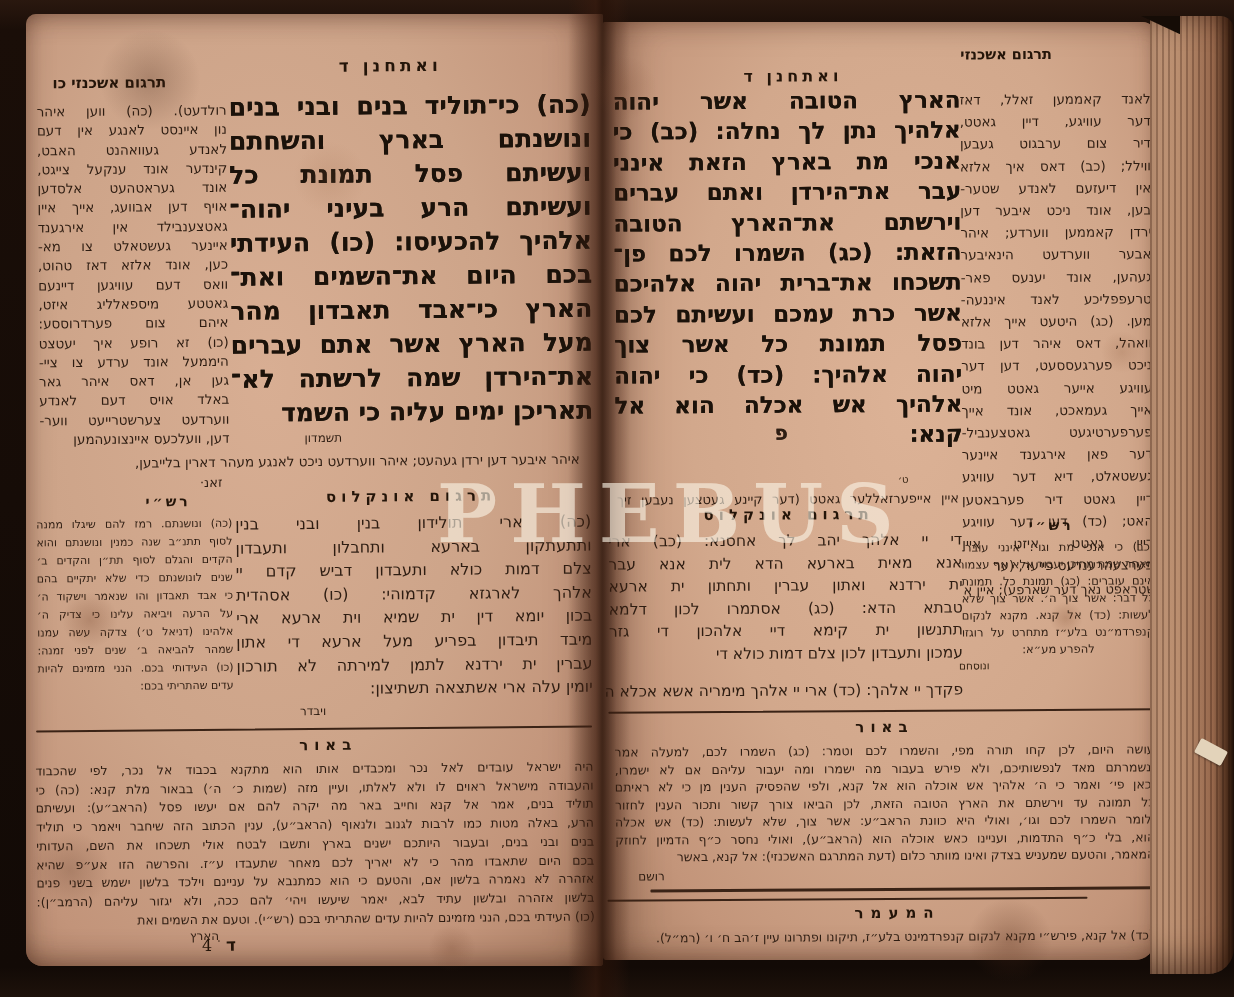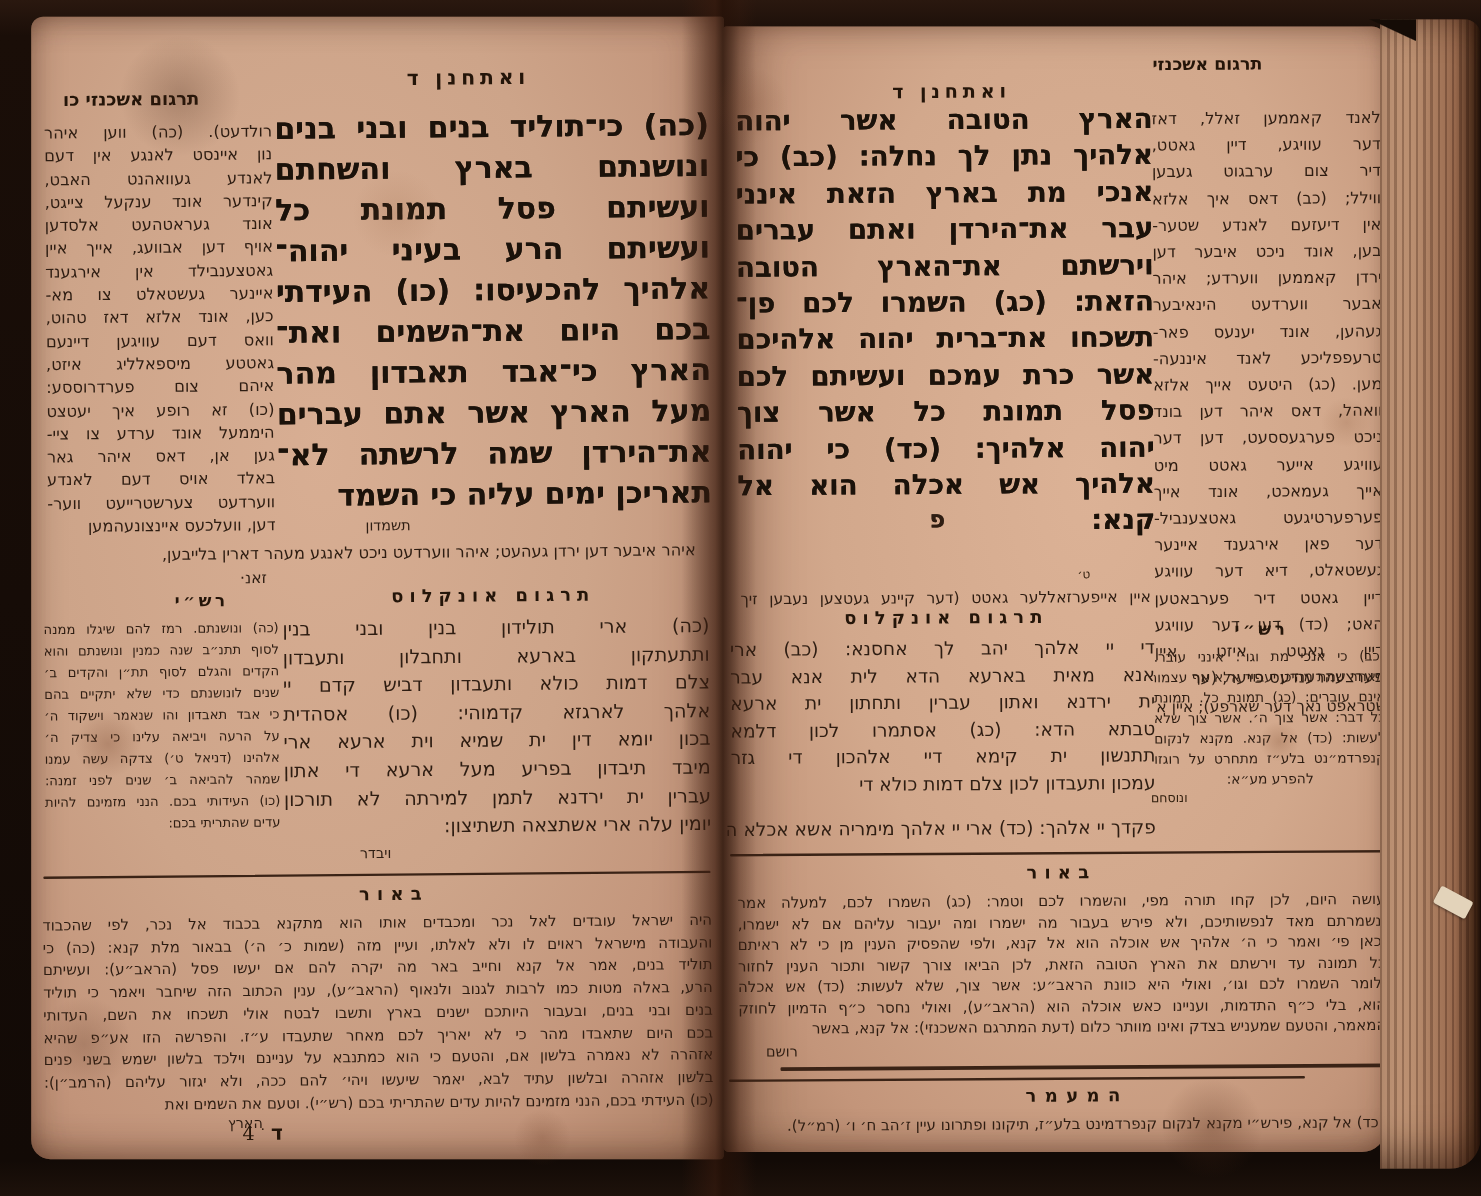--- a/index.html
+++ b/index.html
@@ -292,13 +292,14 @@
       </div>
     </div>
   </div>
 
   <div id="fore-edge"></div>
   <div id="page-chip"></div>
   <div id="corner-notch"></div>
   <div id="gutter"></div>
   <div id="stains"></div>
 
+  <div id="watermark">PHEBUS</div>
 </div>
 
 </body></html>

